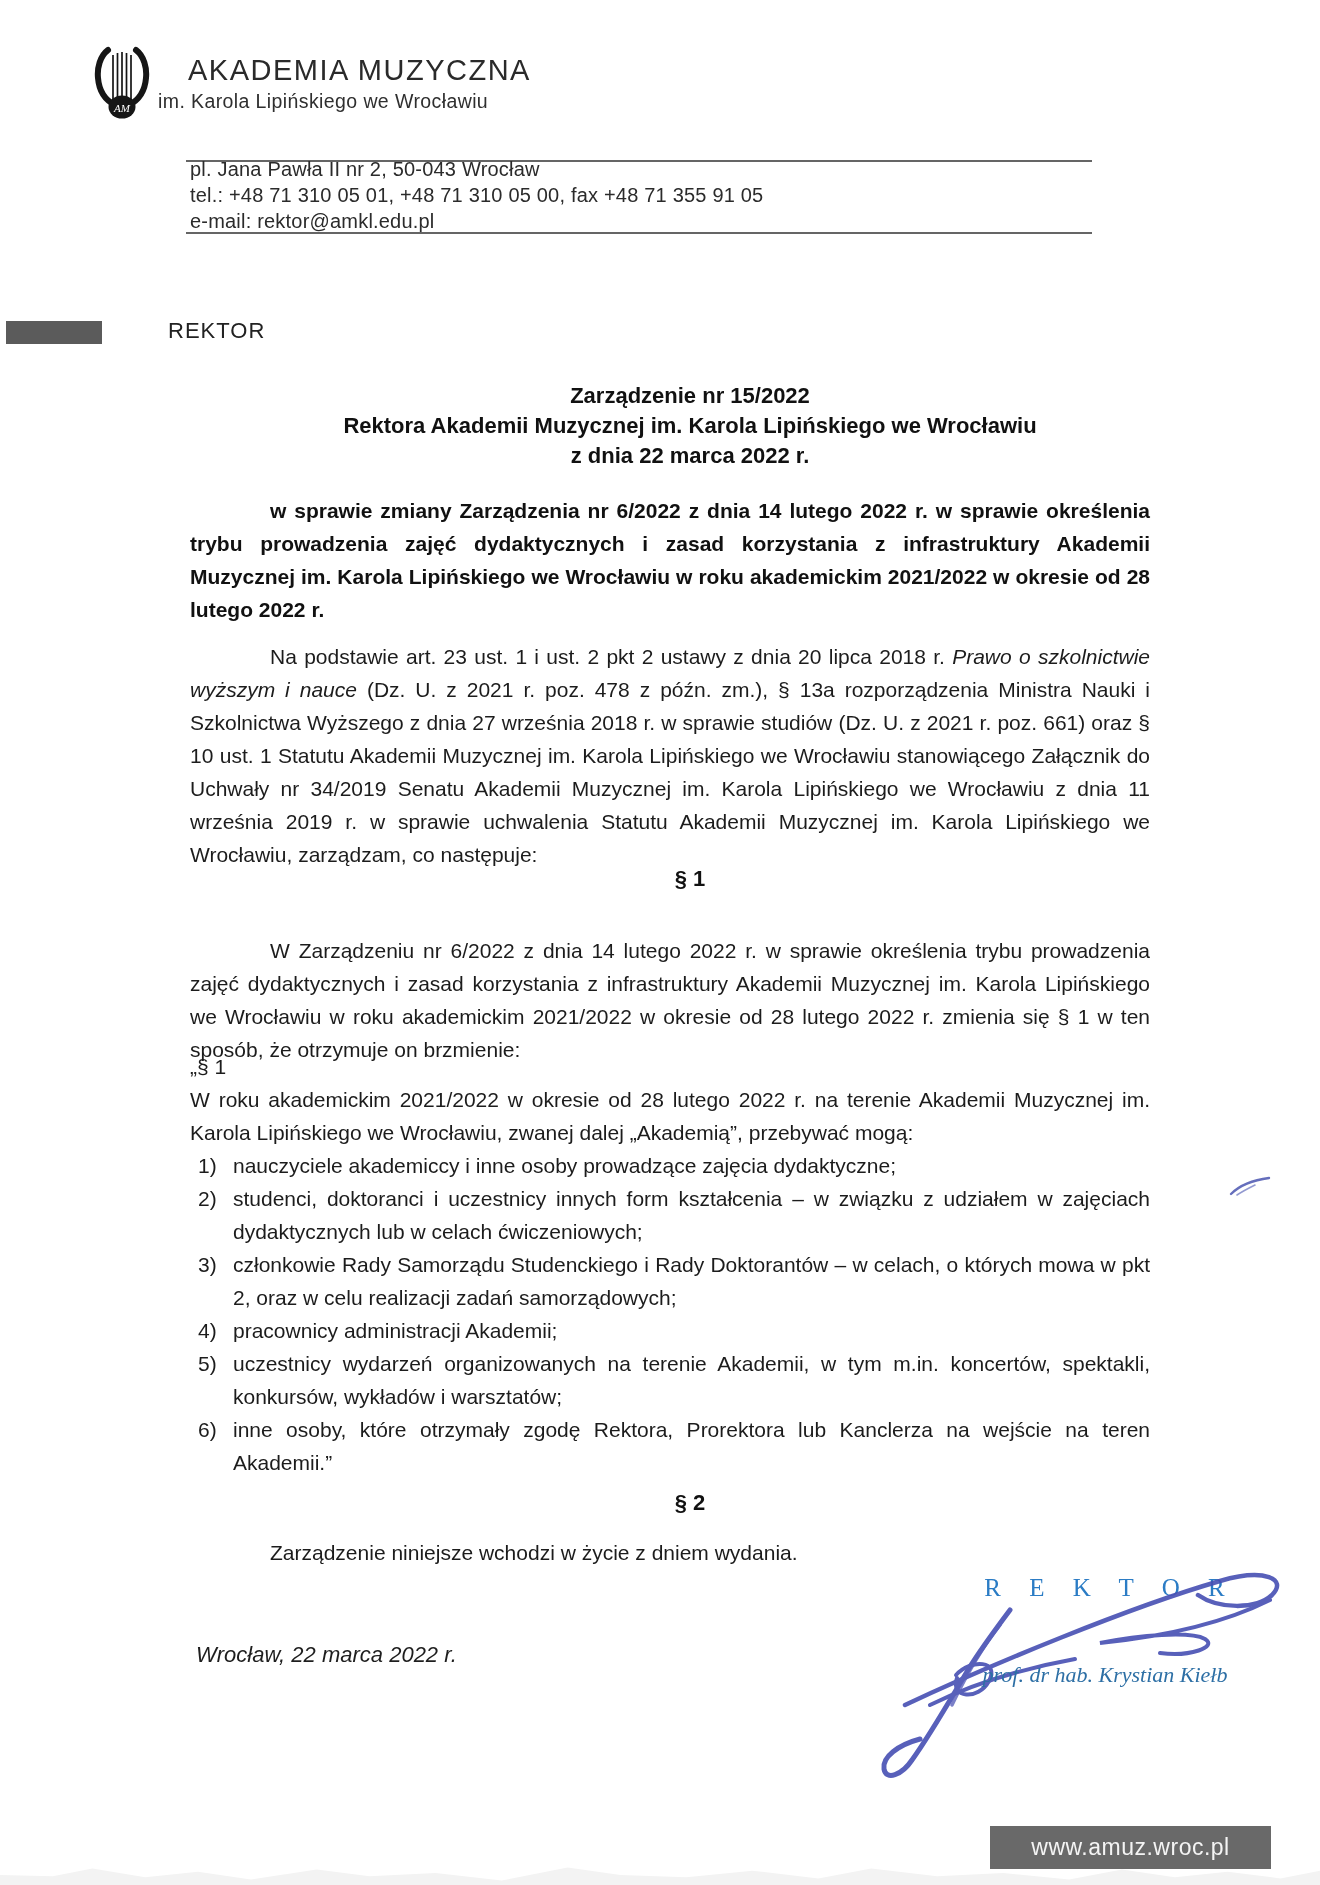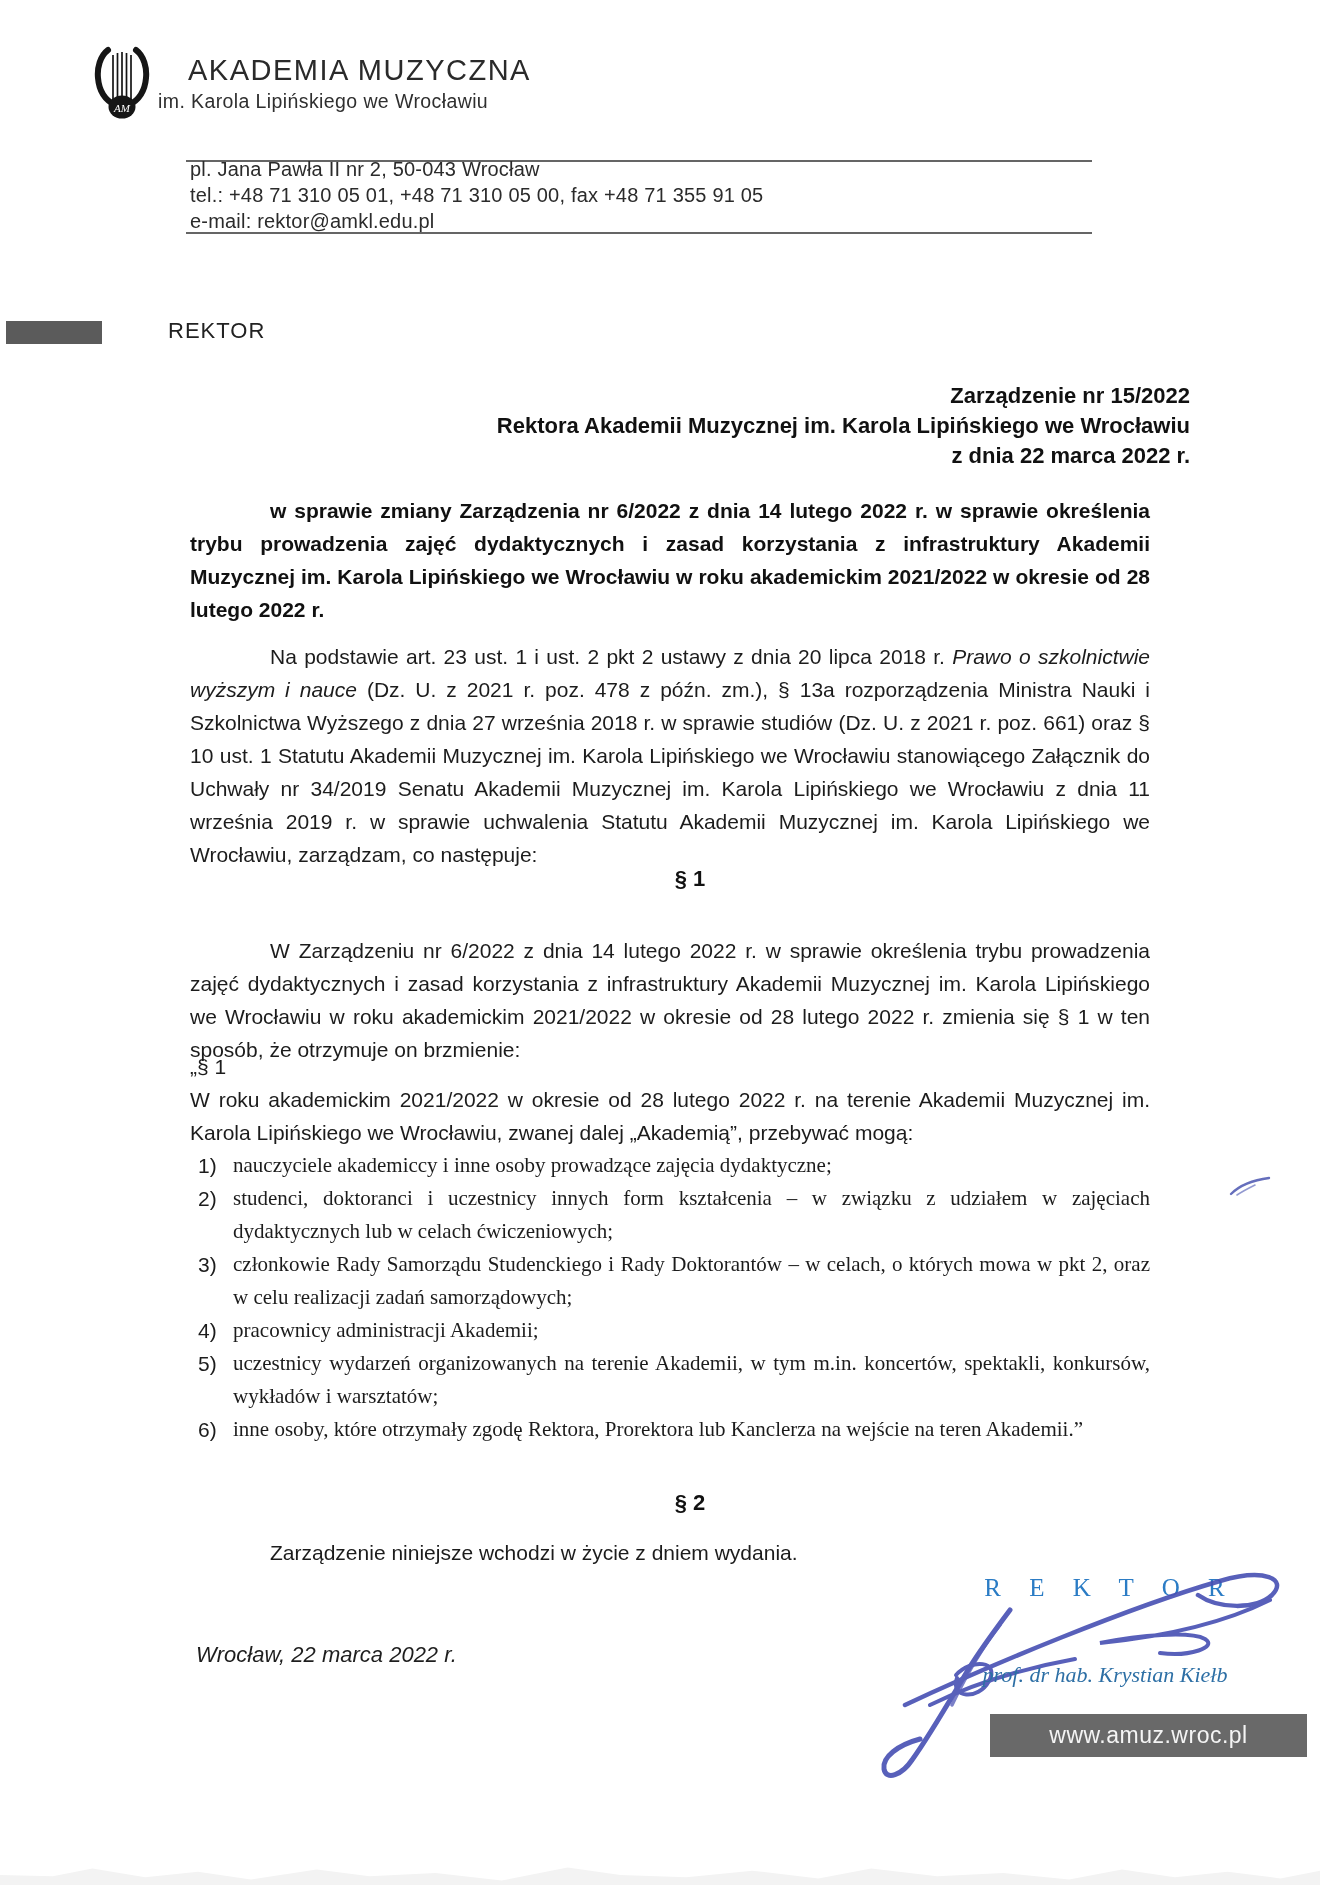--- a/index.html
+++ b/index.html
@@ -14,44 +14,44 @@
   .org-sub{left:158px; top:90px; font-size:19.5px; letter-spacing:.4px; color:#2f2f2f;}
   .rule{height:2px; background:#4a4a4a; opacity:.85;}
   .rule1{left:186px; top:160px; width:906px;}
   .rule2{left:186px; top:232px; width:906px;}
   .addr{left:190px; top:156px; font-size:20px; line-height:26px; color:#2b2b2b; letter-spacing:.2px;}
   .redaction{left:6px; top:321px; width:96px; height:23px; background:#5b5b5b;}
   .office{left:168px; top:318px; font-size:22px; letter-spacing:1px; color:#222;}
   
   .doc{font-size:21px; line-height:33px;}
   .centerblock{left:190px; width:1000px; text-align:center;}
-  .title{top:381px; font-weight:bold; font-size:22px; line-height:30px; color:#111;text-align:right;}
+  .title{top:381px; font-weight:bold; font-size:22px; line-height:30px; color:#111;}
   .bodyblock{left:190px; width:960px; text-align:justify;}
   .indent{text-indent:80px;}
   .subject{top:494px; font-weight:bold; color:#111;}
   .preamble{top:640px;}
   .s-head{font-weight:bold; font-size:22px; color:#111;}
   .s1-head{top:862px;}
   .s1-para{top:934px;}
   .quote{top:1050px;}
   .qopen{text-align:left;}
   .qlist{margin-top:0;}
   .qitem{display:flex; padding-left:0;}
   .qnum{width:43px; flex:none; padding-left:8px; box-sizing:border-box;}
-  .qtext{flex:1; text-align:justify;font-family:Liberation Serif, serif;}
+  .qtext{flex:1; text-align:justify;}
   .s2-head{top:1486px;}
   .s2-para{top:1536px;}
   .place-date{left:196px; top:1642px; font-size:22px; font-style:italic; color:#1e1e1e;}
   
   .sig-title{left:960px; top:1574px; width:300px; text-align:center;
     font-family:"Liberation Serif", serif; font-size:25px; letter-spacing:11px;
     color:#2b7cc5; font-weight:500;}
   .sig-name{left:945px; top:1662px; width:320px; text-align:center;
     font-family:"Liberation Serif", serif; font-style:italic; font-size:22px; color:#2d6fa5;}
-  .footer-bar{left:990px; top:1714px; width:317px; height:43px; background:#696969;
+  .footer-bar{left:990px; top:1826px; width:281px; height:43px; background:#696969;
     color:#f4f4f4; font-size:23px; line-height:43px; text-align:center; letter-spacing:.5px;}
   .scan-edge{left:0; bottom:0; width:1320px; height:22px; background:#f3f3f3;
     clip-path:polygon(0 100%,0 55%,4% 60%,7% 25%,11% 65%,15% 40%,19% 75%,24% 30%,28% 60%,33% 45%,38% 80%,43% 20%,47% 55%,52% 65%,57% 35%,62% 70%,66% 25%,71% 60%,76% 45%,81% 75%,85% 30%,89% 65%,93% 40%,97% 70%,100% 35%,100% 100%);}
   i{font-style:italic;}
 </style>
 </head>
 <body>
 
 <div class="page">
 

